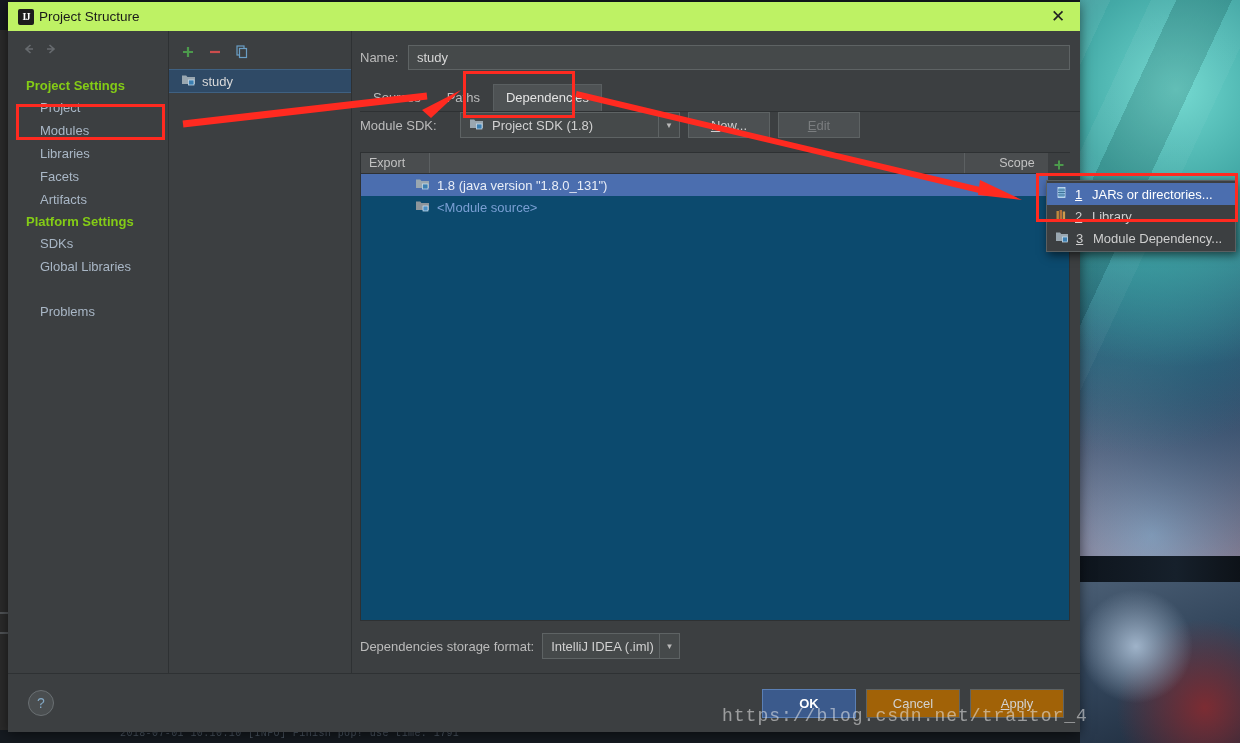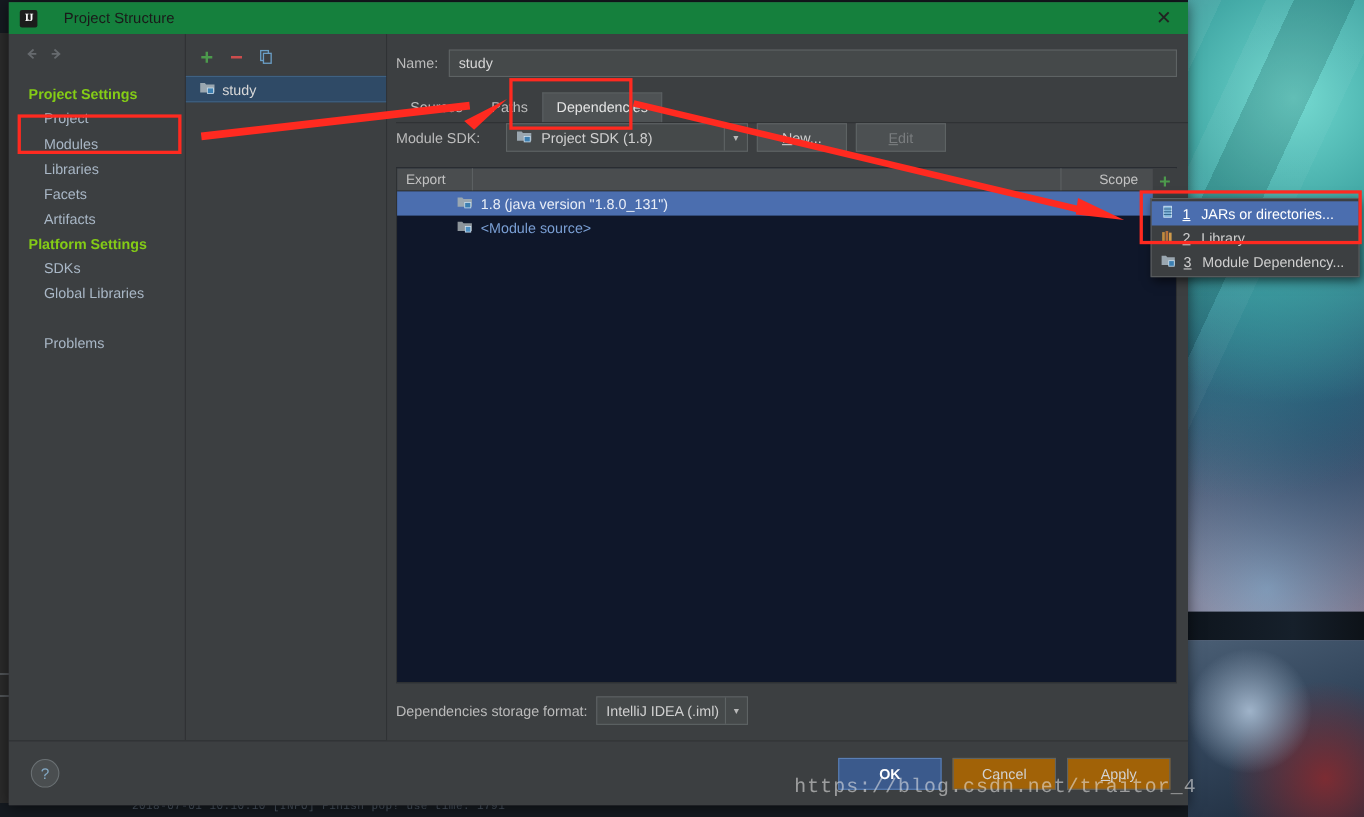--- a/index.html
+++ b/index.html
@@ -105,41 +105,41 @@
     top: 2px;
     width: 1072px;
     height: 730px;
     background: #3c3f41;
     box-shadow: 0 2px 12px rgba(0,0,0,.55);
     display: flex;
     flex-direction: column;
   }
   .titlebar {
     height: 29px;
-    background: #15803d;
+    background: #bef264;
     display: flex;
     align-items: center;
     padding: 0 0 0 10px;
     flex: none;
   }
   .titlebar .app-icon {
     width: 16px; height: 16px;
     background: #1c1c1c;
     color: #fff;
     font-size: 10px;
     font-weight: bold;
     display: flex;
     align-items: center;
     justify-content: center;
     border-radius: 2px;
     font-family: "Liberation Serif", serif;
     letter-spacing: -1px;
   }
   .titlebar .title-text {
-    margin-left: 24px;
+    margin-left: 5px;
     color: #1a1a1a;
     font-size: 13.5px;
   }
   .titlebar .close-btn {
     margin-left: auto;
     width: 44px; height: 29px;
     display: flex; align-items: center; justify-content: center;
     color: #222;
     font-size: 17px;
     line-height: 1;
@@ -321,21 +321,21 @@
   }
   .btn.disabled { color: #7a7d7f; }
 
   
   .dep-table {
     flex: 1;
     margin-top: 14px;
     display: flex;
     flex-direction: column;
     border: 1px solid #2e3133;
-    background: #0f172a;
+    background: #0c4a6e;
     min-height: 0;
     position: relative;
   }
   .dep-head {
     height: 20px;
     display: flex;
     background: #4a4d4f;
     border-bottom: 1px solid #2e3133;
     color: #c2c2c2;
     font-size: 12.5px;

